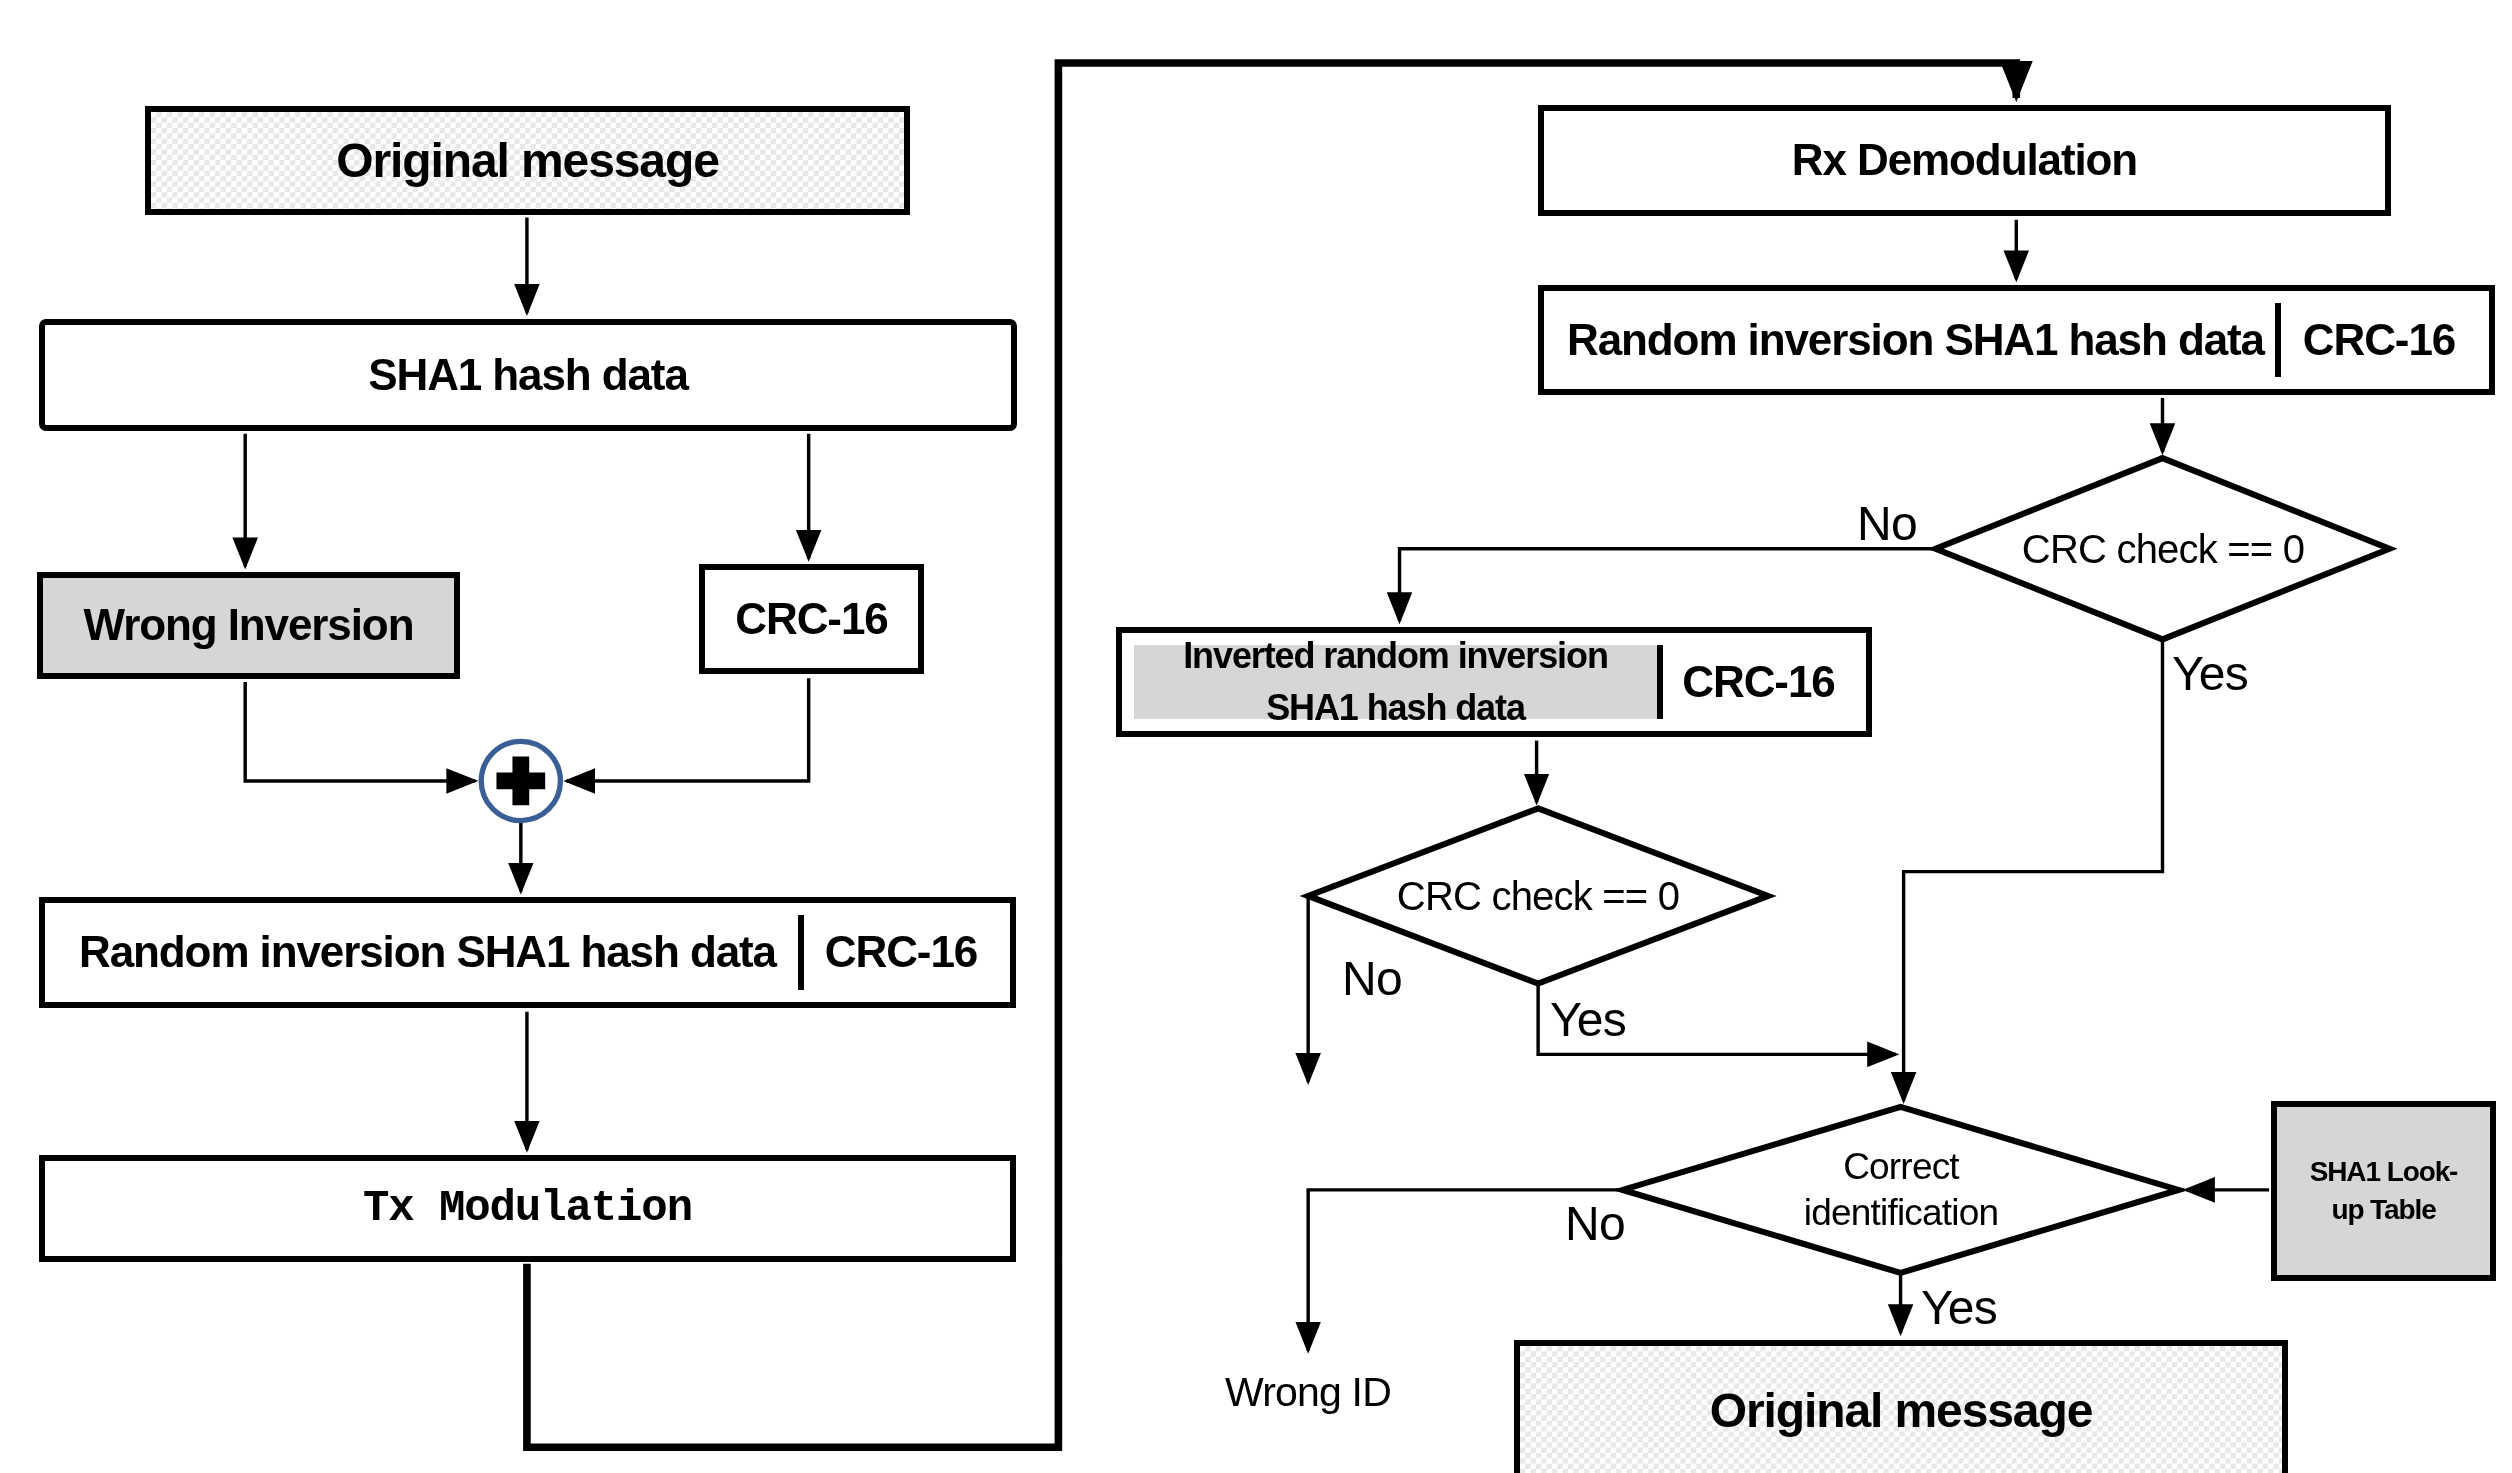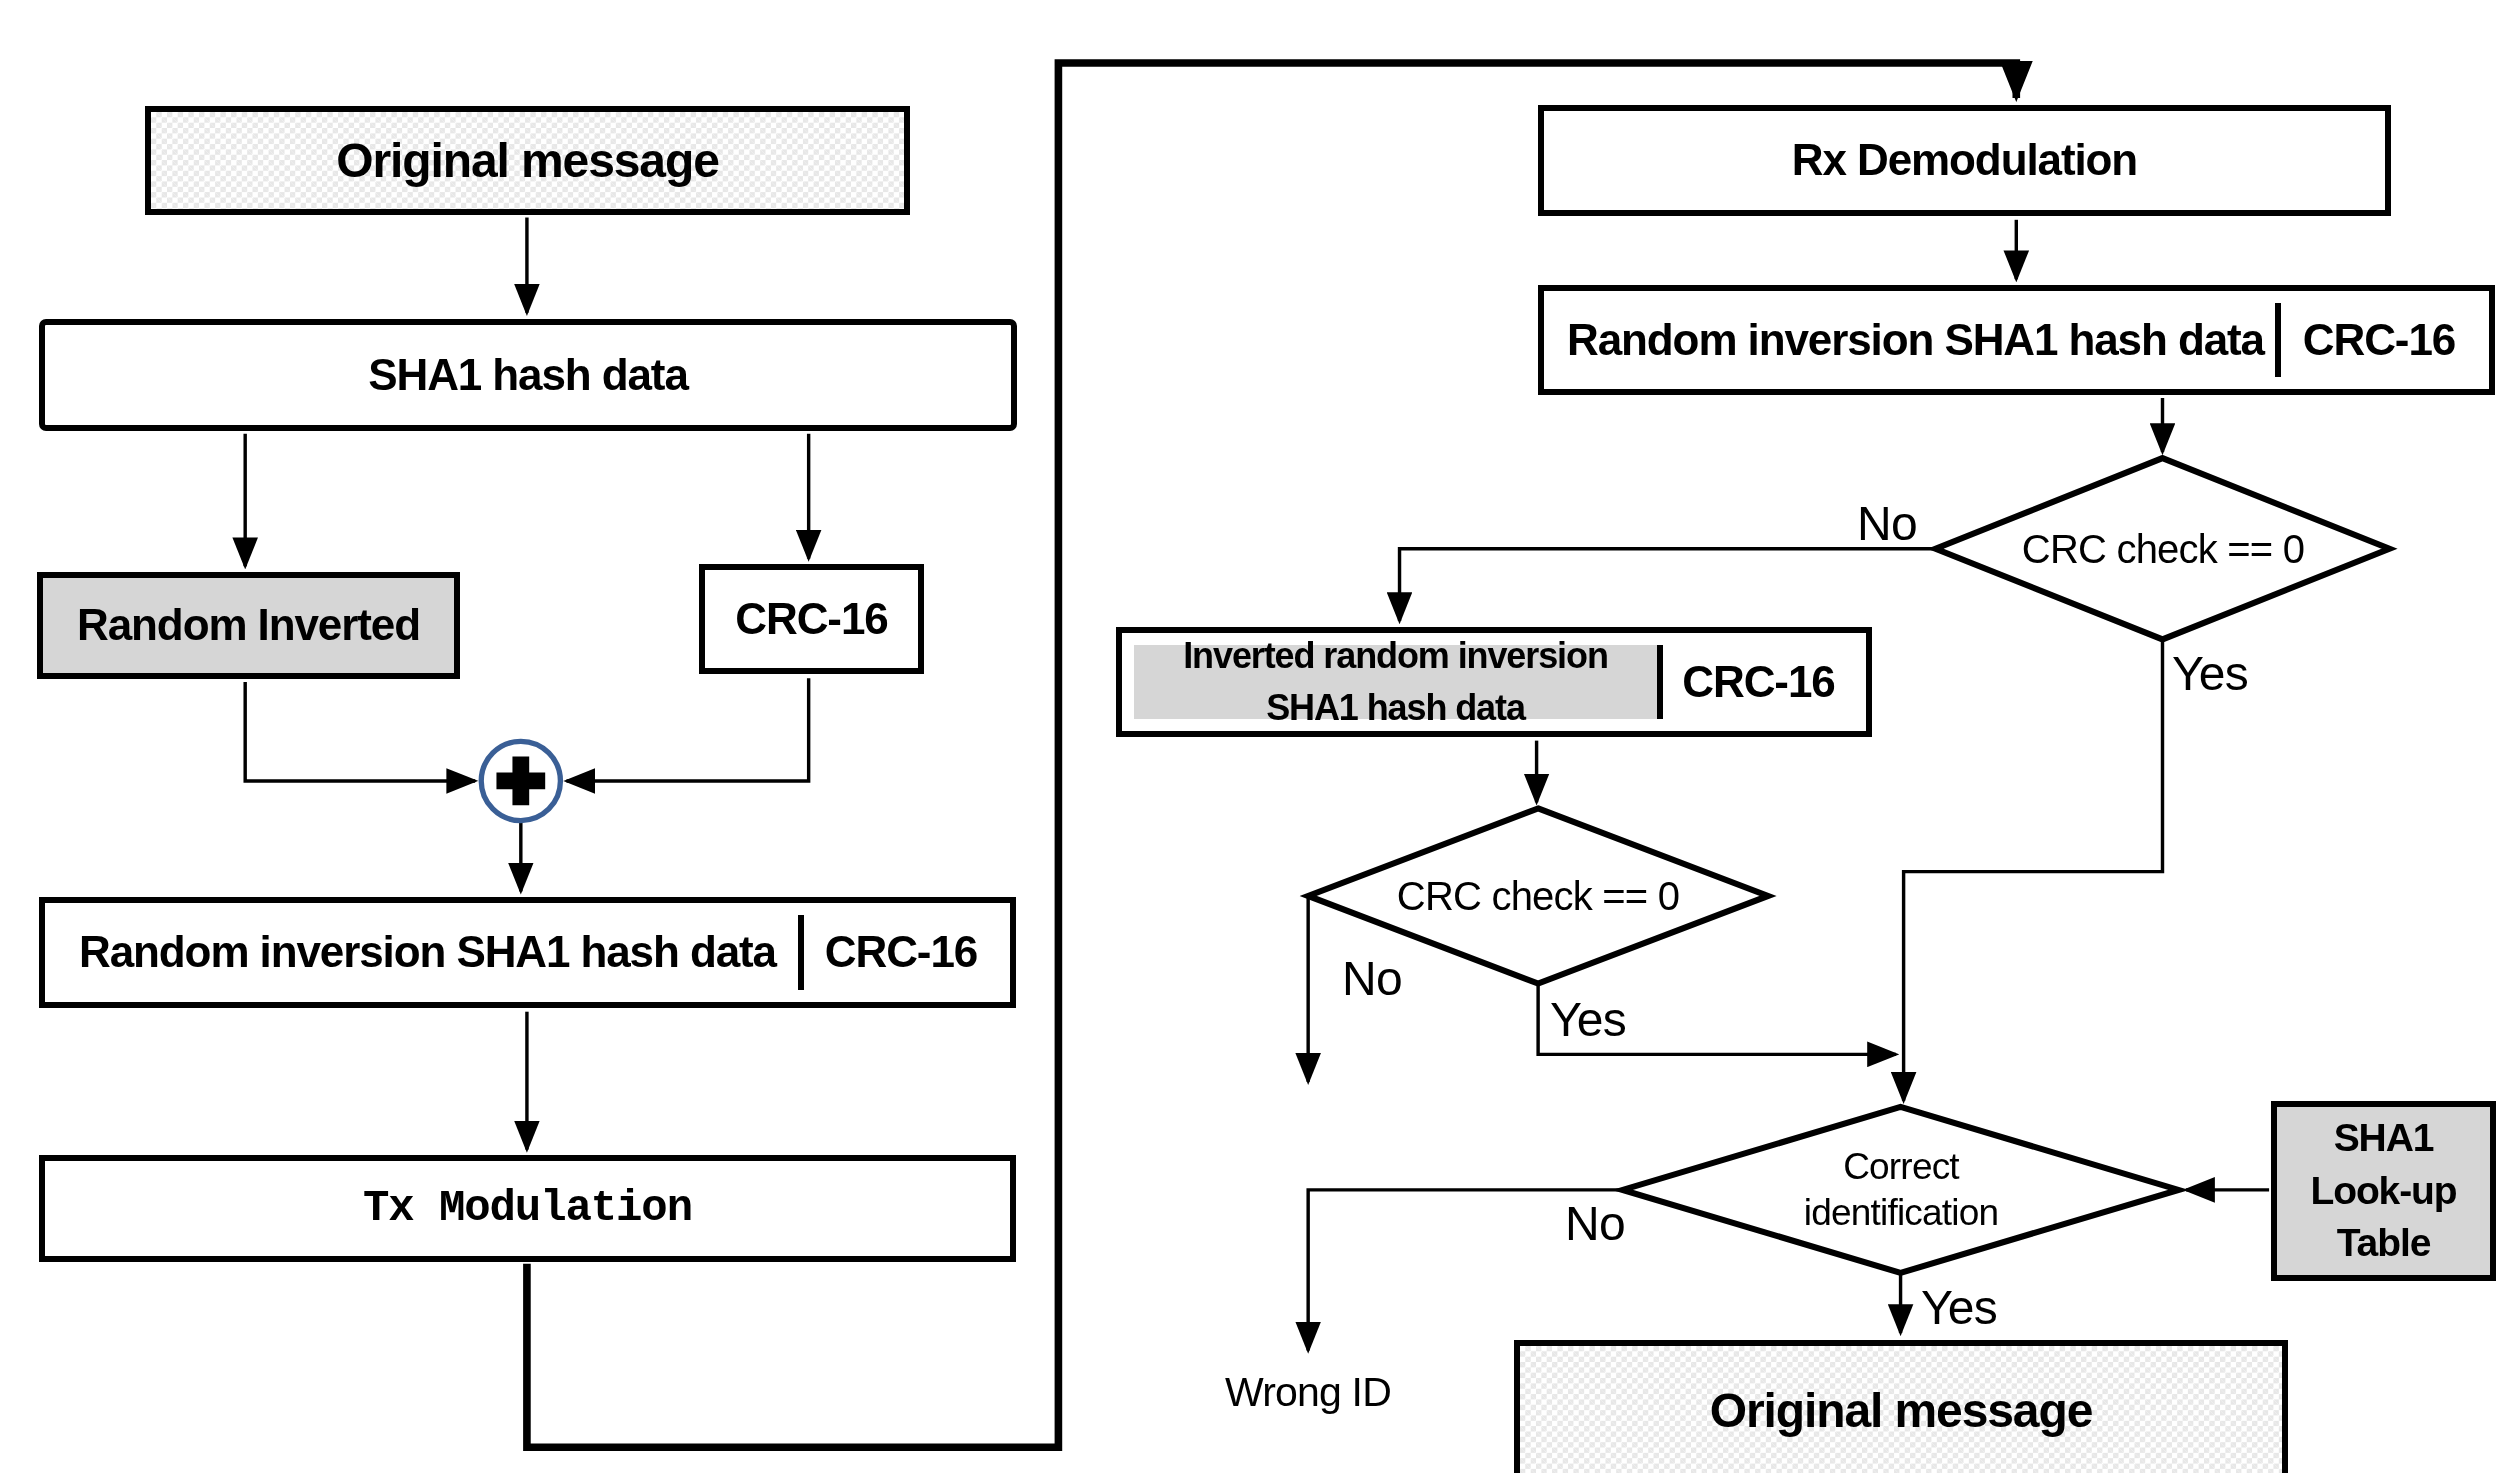--- a/index.html
+++ b/index.html
@@ -30,21 +30,21 @@
   .box.split { padding:12px; align-items:stretch; }
   .split .cell { display:flex; align-items:center; justify-content:center; text-align:center; }
   .split .cell.main { flex:1 1 auto; }
   .split .cell.crc { border-left:6.1px solid #000; box-sizing:border-box; }
   .split .cell.gray { background:#d6d6d6; }
   .split .cell.white { background:#fff; }
 
   .lbl   { font-weight:bold; font-size:44px; letter-spacing:-1.1px; line-height:1.15; }
   .lbl.big { font-size:48px; }
   .lbl.two { font-size:36px; line-height:1.45; width:518px; }
-  .lbl.lookup { font-size:39px; line-height:1.35; width:175px;text-align:center; }
+  .lbl.lookup { font-size:28px; line-height:1.35; width:175px;text-align:center; }
 
   .dlabel {
     position:absolute; display:flex; align-items:center; justify-content:center;
     text-align:center; font-size:40px; letter-spacing:-0.8px; pointer-events:none;
   }
   .dlabel .dtext { line-height:1.25; }
   .dlabel.two { font-size:37px; }
   .dlabel.two .dtext { width:251px; }
 
   .flabel {
@@ -102,21 +102,21 @@
 
   <div class="box hatch" style="left:145px; top:86px; width:765px; height:109px;">
     <span class="lbl big">Original message</span>
   </div>
 
   <div class="box" style="left:39px; top:299px; width:978px; height:112px;border-radius:7px;">
     <span class="lbl">SHA1 hash data</span>
   </div>
 
   <div class="box gray" style="left:37px; top:552px; width:423px; height:107px;">
-    <span class="lbl">Random Inverted</span>
+    <span class="lbl">Wrong Inversion</span>
   </div>
 
   <div class="box" style="left:699px; top:544px; width:225px; height:110px;">
     <span class="lbl">CRC-16</span>
   </div>
 
   <div class="box split" style="left:39px; top:877px; width:977px; height:111px;">
     <div class="cell main white">
       <span class="lbl">Random inversion SHA1 hash data</span>
     </div>

